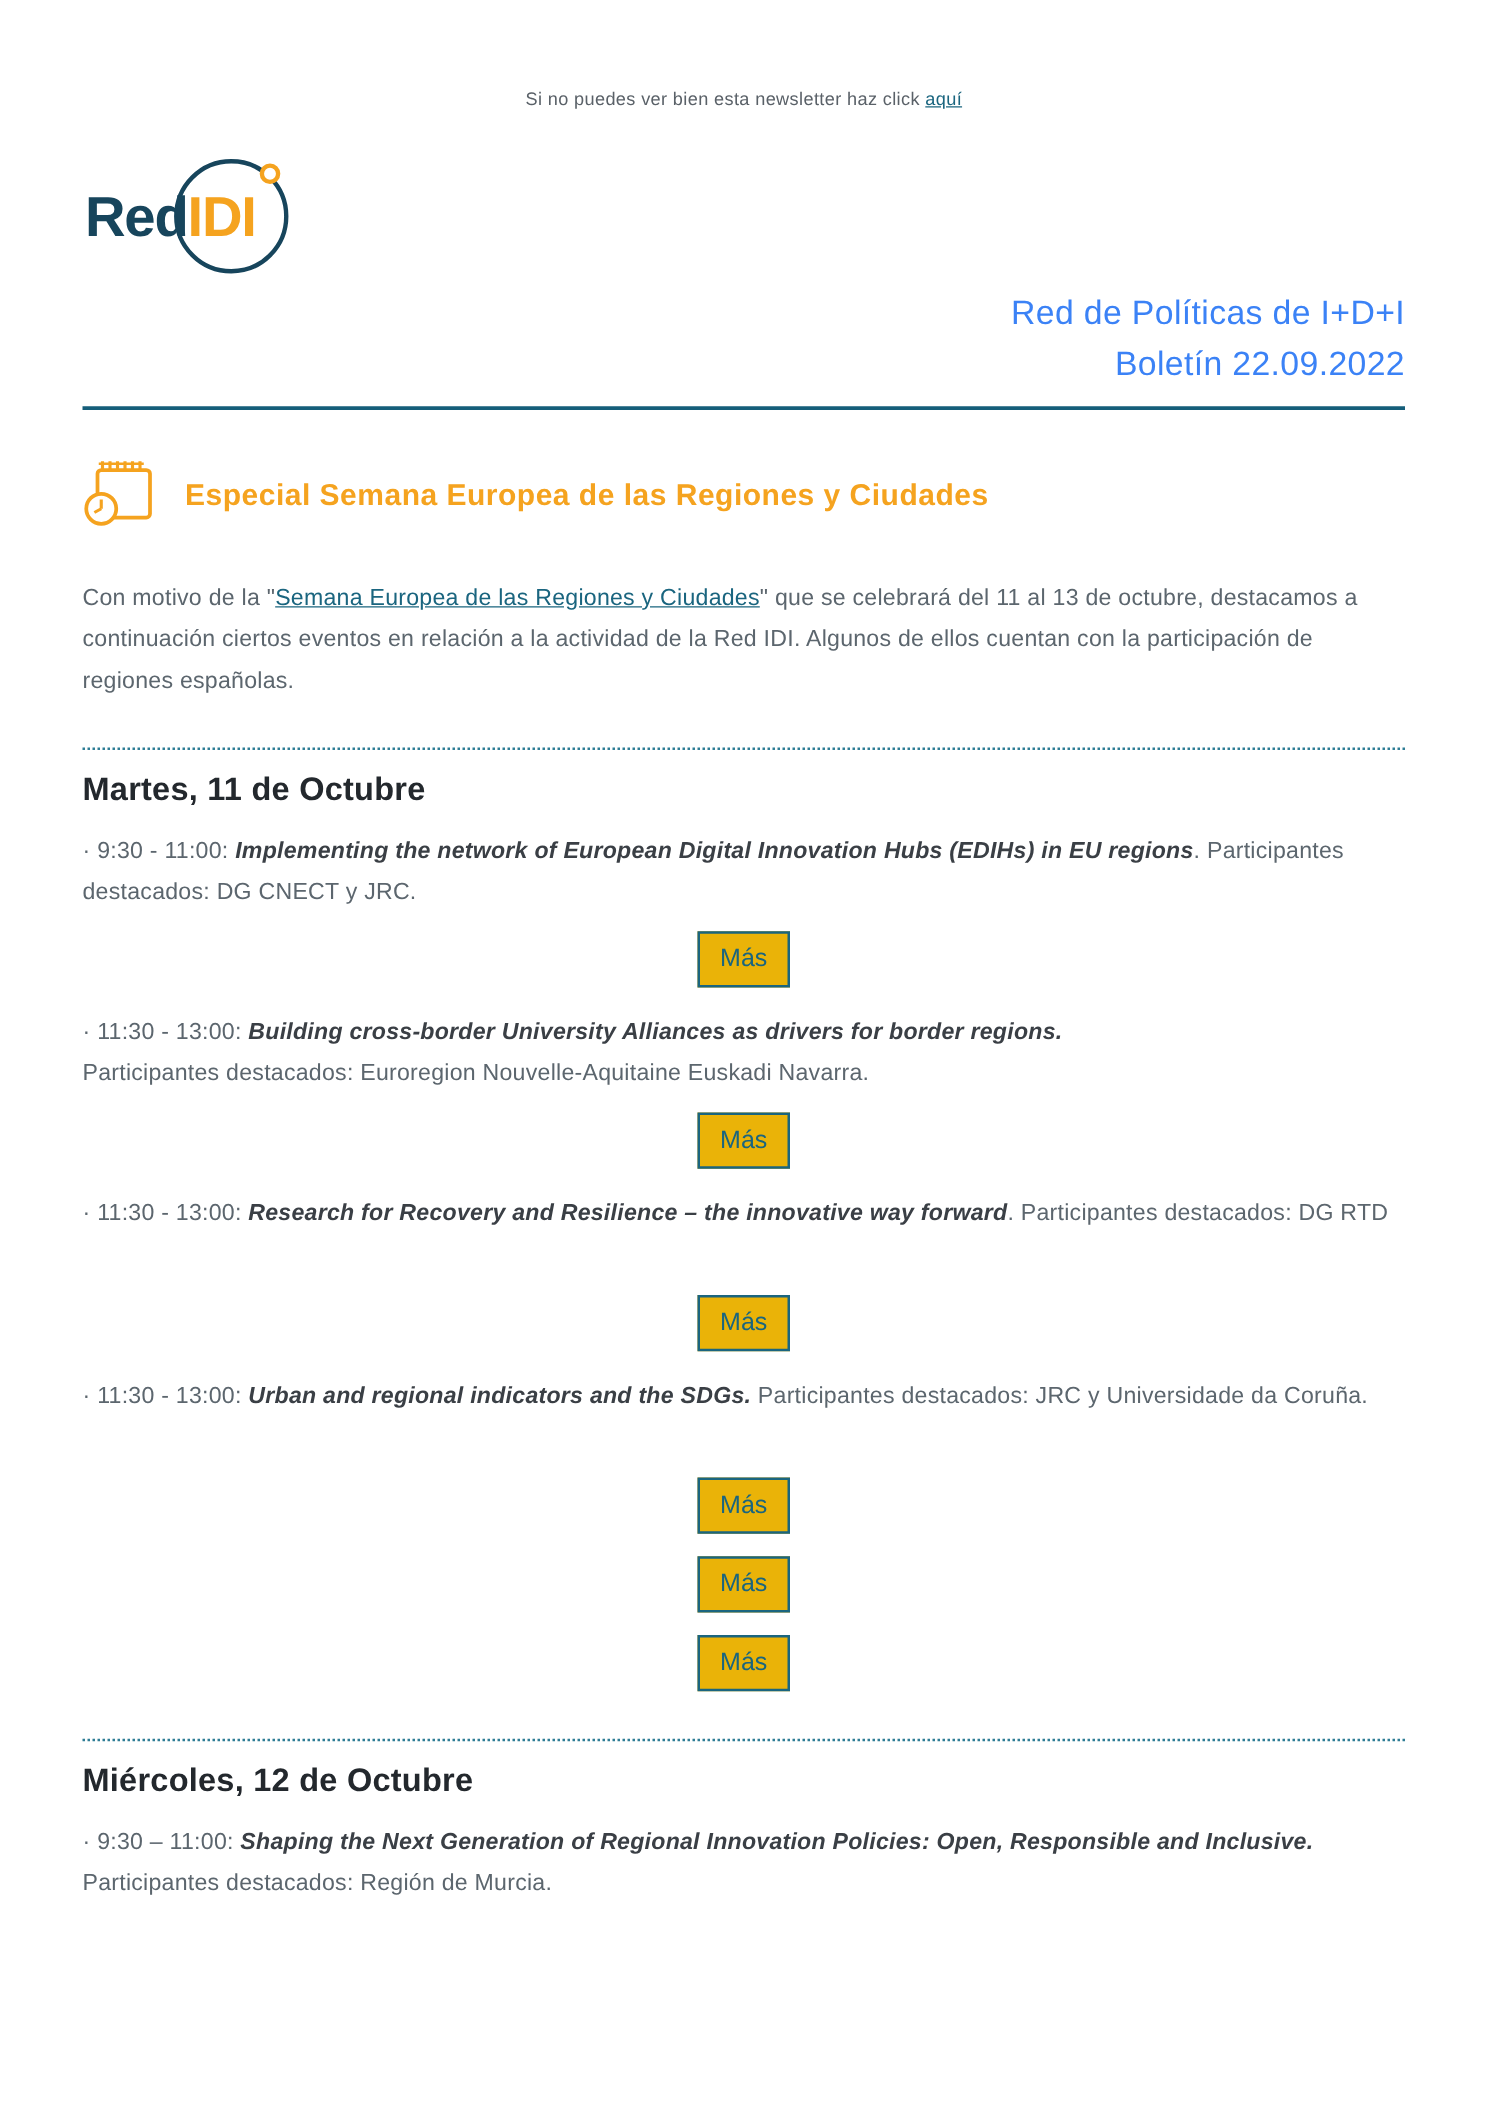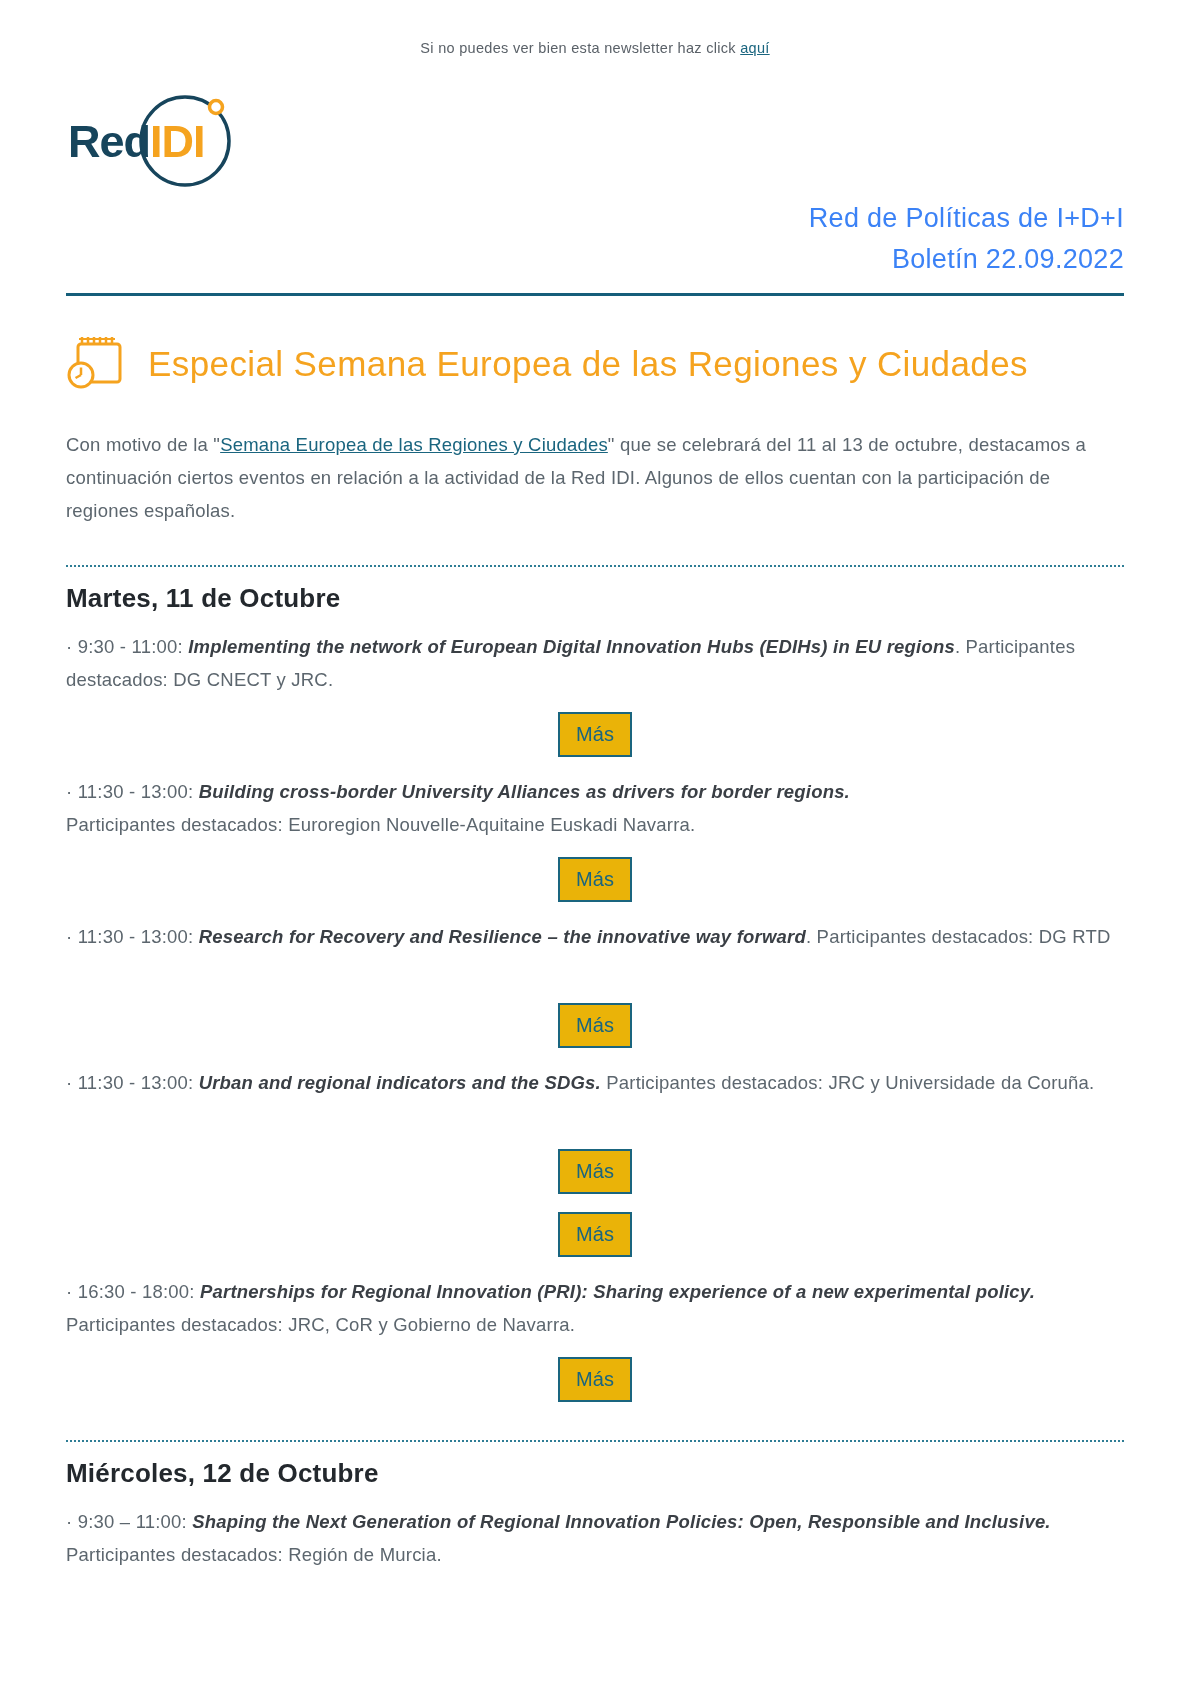--- a/index.html
+++ b/index.html
@@ -10,42 +10,42 @@
     --heading-dark:#23282D;
     --title-dark:#3A3F45;
   }
   *{margin:0;padding:0;box-sizing:border-box;}
   html,body{background:#ffffff;}
   body{
     width:1190px;height:1684px;overflow:hidden;
     font-family:"Liberation Sans", sans-serif;
     color:var(--text-gray);
   }
-  .page{width:1058px;margin:0 auto;padding-top:40px;}
+  .page{width:1058px;margin:0 auto;padding-top:72px;}
   
   .top-note{
     text-align:center;font-size:14.5px;color:#5a6168;letter-spacing:.3px;
   }
   .top-note a{color:var(--teal);text-decoration:underline;cursor:pointer;}
   
   .logo-wrap{margin-top:24px;height:116px;}
   .logo-wrap svg{display:block;}
   
   .masthead{text-align:right;margin-top:2px;}
   .masthead .line{
     color:#3b82f6;font-size:27px;line-height:41px;font-weight:400;letter-spacing:.3px;
   }
   hr.rule{
     border:none;border-top:3px solid #155E7A;margin-top:13px;
   }
   
   .section-head{display:flex;align-items:center;margin-top:34px;gap:18px;}
   .section-head .cal{flex:0 0 auto;}
   .section-title{
-    color:var(--orange);font-size:35px;font-weight:400;letter-spacing:.4px;
+    color:var(--orange);font-size:24px;font-weight:700;letter-spacing:.4px;
   }
   
   .intro{
     margin-top:30px;font-size:18.5px;line-height:33px;color:var(--text-gray);letter-spacing:.2px;
   }
   .intro a{color:var(--teal);text-decoration:underline;cursor:pointer;}
   
   hr.dotted{
     border:none;border-top:2px dotted #2E7D95;margin-top:38px;
   }
@@ -147,21 +147,20 @@
     </div>
   </div>
 
   <div class="event">
     <div class="more-wrap">
       <a class="more-btn">Más</a>
     </div>
   </div>
 
   <div class="event">
-    <p class="event-text"><span class="time">· 16:30 - 18:00: </span><span class="title">Partnerships for Regional Innovation (PRI): Sharing experience of a new experimental policy.</span><br><span class="after">Participantes destacados: JRC, CoR y Gobierno de Navarra.</span></p>
     <div class="more-wrap">
       <a class="more-btn">Más</a>
     </div>
   </div>
 </div>
   </div>
 
   <div class="day">
     <hr class="dotted">
     <h2 class="day-heading">Miércoles, 12 de Octubre</h2>

